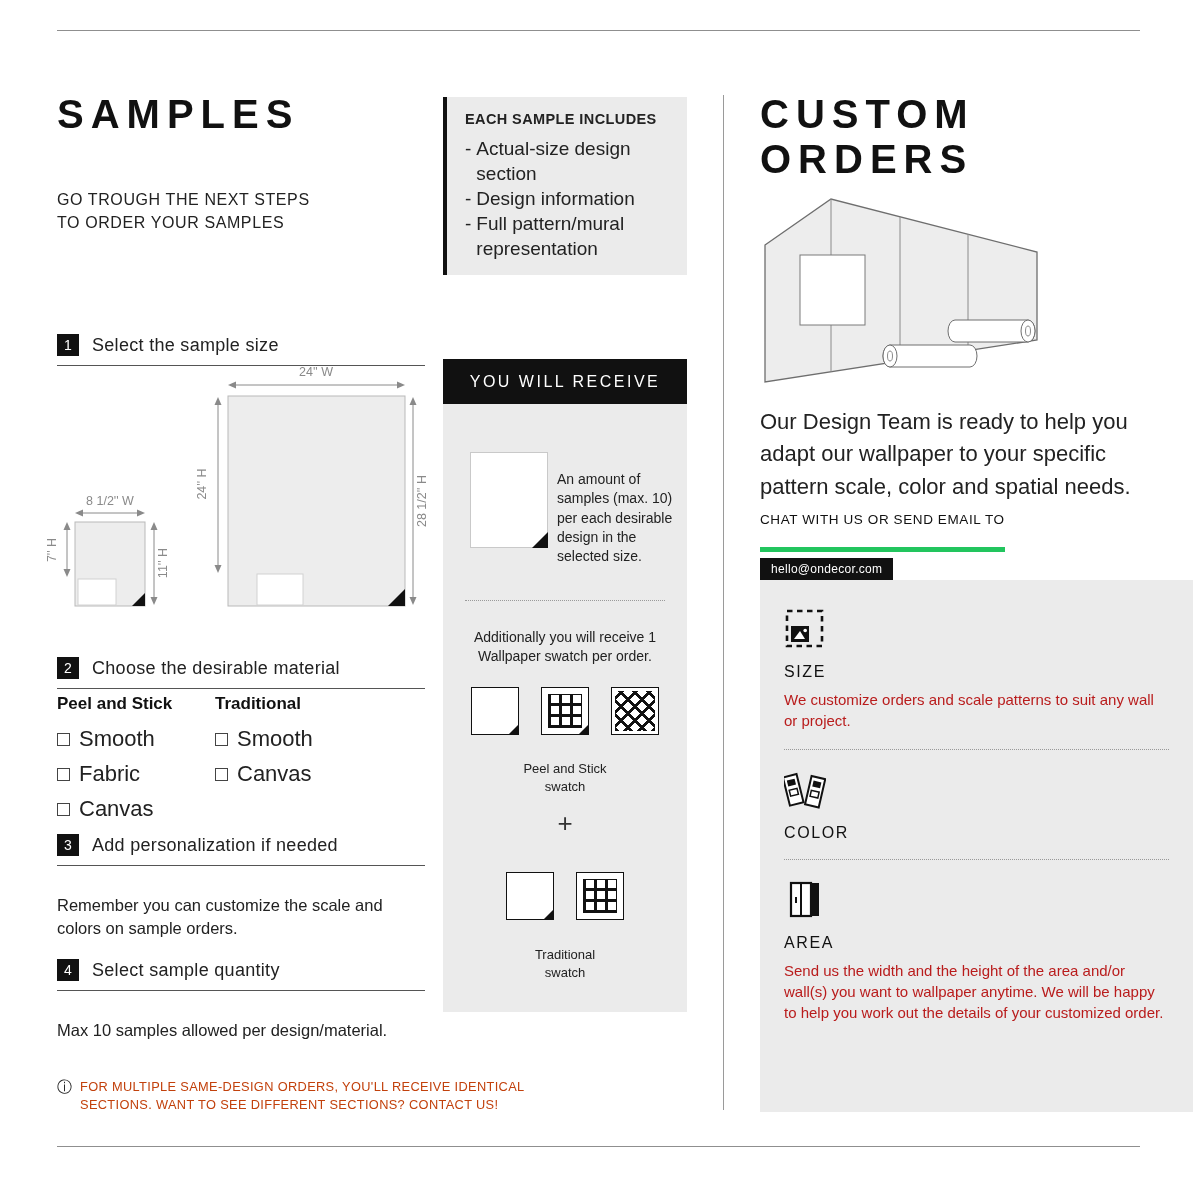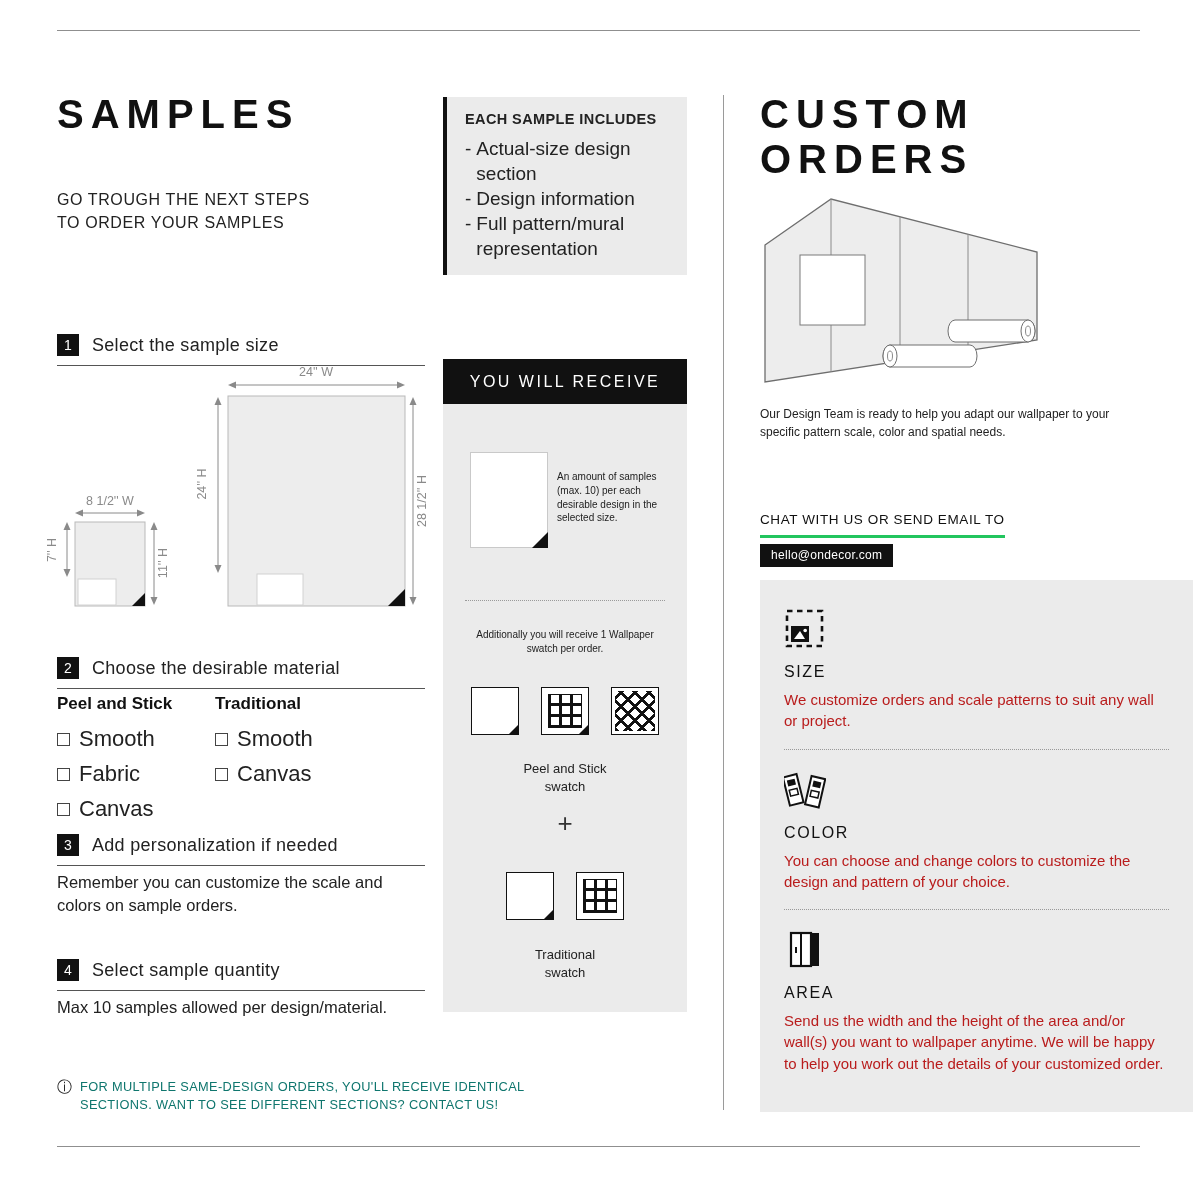--- a/index.html
+++ b/index.html
@@ -21,64 +21,64 @@
               display:flex; align-items:center; justify-content:center; flex:0 0 22px; }
   .step-label { font-size:18px; letter-spacing:0.3px; color:#222; }
 
   .dim { font-size:12.5px; fill:#8a8a8a; font-family:"Liberation Sans", sans-serif; }
 
   .mat-col { width:150px; }
   .mat-title { font-size:17px; font-weight:bold; margin-bottom:12px; color:#111; }
   .mat-opt { display:flex; align-items:center; gap:9px; margin-bottom:9px; font-size:22px; }
   .cb { width:13px; height:13px; border:1.5px solid #444; background:#fff; flex:0 0 13px; }
 
-  .body-text { font-size:16.5px; line-height:1.4; color:#222; }
+  .body-text { font-size:16.5px; line-height:1.4; color:#222;margin-top:23px; }
 
   .footnote { display:flex; gap:8px; width:485px; }
   .footnote-icon { font-size:15px; line-height:1.25; }
-  .footnote-text { font-size:12.8px; letter-spacing:0.35px; line-height:1.4; color:#0f766e; }
+  .footnote-text { font-size:12.8px; letter-spacing:0.35px; line-height:1.4; color:#c2410c; }
 
   .includes-box { left:443px; top:97px; width:244px; min-height:131px; background:#ebebeb;
                   border-left:4px solid #111; padding:14px 14px 14px 18px; }
   .includes-title { font-size:14.5px; font-weight:bold; letter-spacing:0.4px; margin-bottom:9px; }
   .includes-item { display:flex; font-size:19px; line-height:1.32; }
   .includes-item::before { content:"-"; margin-right:5px; }
 
   .receive-header { left:443px; top:359px; width:244px; height:46px; background:#111;
                     color:#fff; display:flex; align-items:center; justify-content:center;
                     font-size:16px; letter-spacing:2.5px; }
   .receive-body { left:443px; top:404px; width:244px; height:608px; background:#ebebeb; }
 
   .sheet { position:absolute; background:#fff; border:1px solid #c9c9c9; }
   .fold { position:absolute; right:-1px; bottom:-1px; width:0; height:0;
           border-left:16px solid transparent; border-bottom:16px solid #111; }
   .fold.small { border-left-width:11px; border-bottom-width:11px; }
 
-  .mid-text { font-size:10px; line-height:1.38; color:#222; }
+  .mid-text { font-size:14px; line-height:1.38; color:#222; }
   .centered { text-align:center; }
   .dotted { border-top:1px dotted #9a9a9a; }
 
   .swatch-row { position:absolute; left:0; width:244px; display:flex; justify-content:center; gap:22px; }
   .swatch { width:48px; height:48px; background:#fff; border:1.5px solid #111; position:relative; }
   .swatch-inner { position:absolute; }
   .grid-bg { inset:6px;
     background-image:
       repeating-linear-gradient(90deg, #111 0 3px, transparent 3px 11px),
       repeating-linear-gradient(0deg, #111 0 3px, transparent 3px 11px); }
   .cross-bg { inset:3px;
     background-image:
       repeating-linear-gradient(45deg, #111 0 3px, transparent 3px 10px),
       repeating-linear-gradient(-45deg, #111 0 3px, transparent 3px 10px); }
   .swatch-label { position:absolute; left:0; width:244px; text-align:center;
                   font-size:13px; line-height:1.35; white-space:pre-line; }
   .plus { position:absolute; left:0; width:244px; text-align:center; font-size:26px; color:#333; }
 
-  .right-intro { font-size:12px; line-height:1.47; color:#222; width:372px; }
+  .right-intro { font-size:22px; line-height:1.47; color:#222; width:372px; }
   .chat-label { font-size:13.5px; letter-spacing:0.6px; color:#111; display:inline-block;
-                border-bottom:3px solid #22c55e; padding-bottom:8px; }
+                border-bottom:5px solid #22c55e; padding-bottom:20px; }
   .email-box { display:inline-block; background:#111; color:#fff; font-size:12px;
                padding:4px 11px 5px; letter-spacing:0.3px; }
 
   .custom-panel { left:760px; top:580px; width:433px; min-height:532px; background:#ebebeb;
                   padding:28px 24px 26px; }
   .feature-icon { height:42px; margin-bottom:13px; }
   .feature-name { font-size:16px; letter-spacing:1.6px; margin-bottom:8px; color:#111; }
   .feature-text { font-size:15px; line-height:1.42; color:#b91c1c; }
   .panel-divider { border-top:1px dotted #999; margin:17px 0 19px; }
 </style>
@@ -291,21 +291,20 @@
             <rect x="8" y="20" width="8" height="6" fill="none" stroke="#111" stroke-width="1.5"></rect>
           </g>
           <g transform="rotate(13 29 32)">
             <rect x="22" y="8" width="14" height="29" fill="#fff" stroke="#111" stroke-width="2"></rect>
             <rect x="25" y="12" width="8" height="6" fill="#111"></rect>
             <rect x="25" y="22" width="8" height="6" fill="none" stroke="#111" stroke-width="1.5"></rect>
           </g>
         </svg>
       </div>
       <div class="feature-name">COLOR</div>
-      <div class="feature-text">You can choose and change colors to customize the design and pattern of your choice.</div>
     </div>
     <div class="panel-divider"></div>
 
     <div>
       <div class="feature-icon">
         <svg width="42" height="42" viewBox="0 0 42 42">
           <rect x="7" y="4" width="20" height="33" fill="#fff" stroke="#111" stroke-width="2.2"></rect>
           <line x1="17" y1="4" x2="17" y2="37" stroke="#111" stroke-width="2"></line>
           <line x1="12" y1="18" x2="12" y2="24" stroke="#111" stroke-width="2"></line>
           <rect x="27" y="4" width="8" height="33" fill="#111"></rect>

